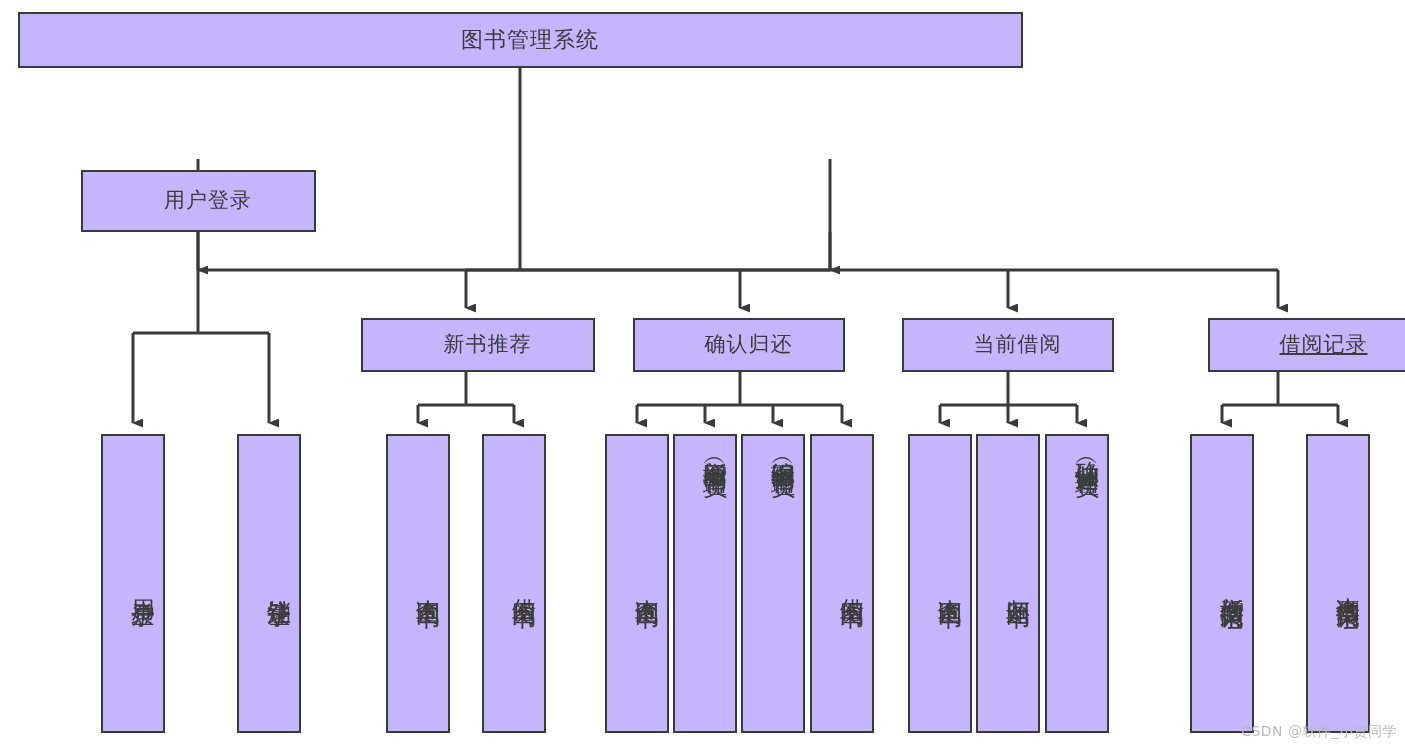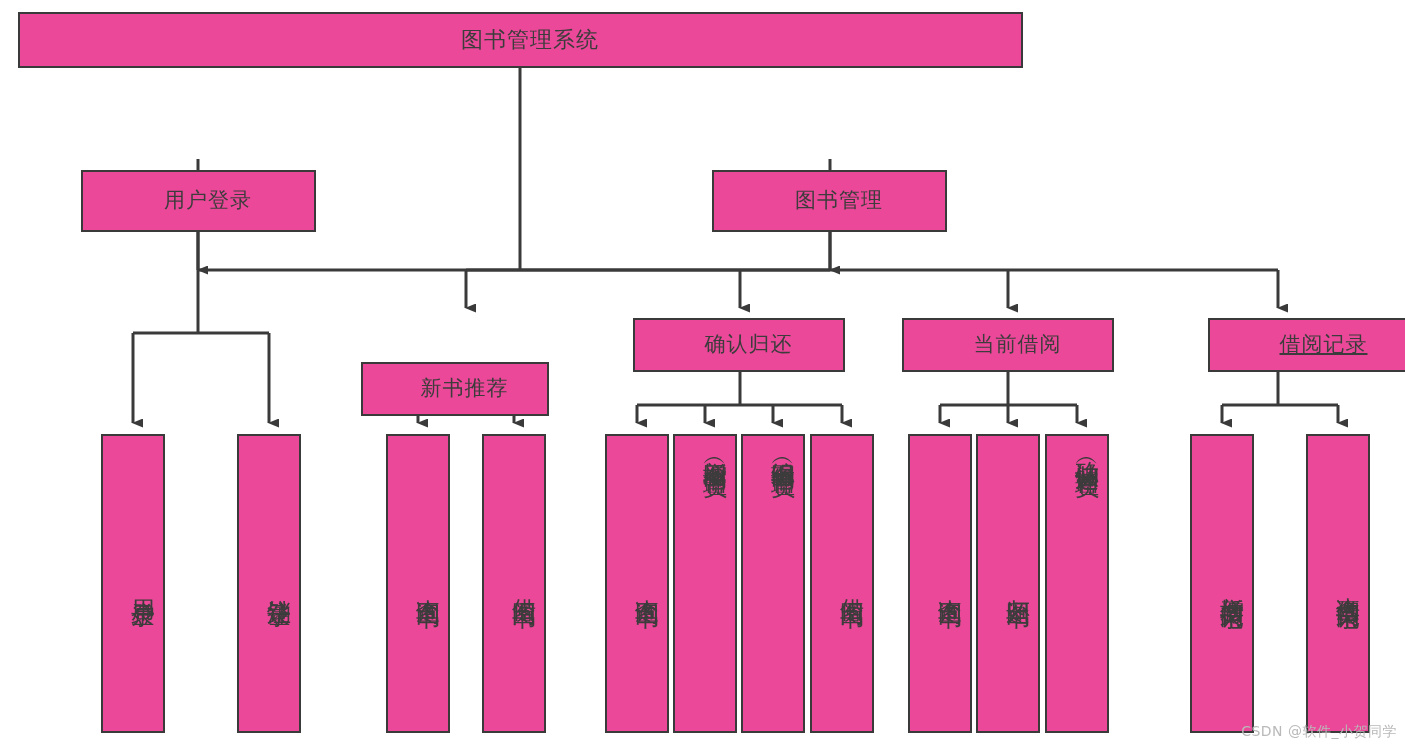--- a/index.html
+++ b/index.html
@@ -22,21 +22,21 @@
     position: absolute;
     left: 0;
     top: 0;
     width: 1405px;
     height: 747px;
     pointer-events: none;
   }
   .node {
     position: absolute;
     box-sizing: border-box;
-    background: #ec4899;
+    background: #c4b5fd;
     border: 2px solid #3a3a3a;
     display: flex;
     align-items: center;
     justify-content: center;
     color: #3c3c3c;
     padding-left: 19px;
   }
   .node-label {
     display: block;
     text-align: center;
@@ -163,25 +163,22 @@
     </g>
   </svg>
 
   <div class="node horiz root" style="left:18px; top:12px; width:1005px; height:56px;">
     <span class="node-label">图书管理系统</span>
   </div>
 
   <div class="node horiz" style="left:81px; top:170px; width:235px; height:62px;">
     <span class="node-label">用户登录</span>
   </div>
-  <div class="node horiz" style="left:712px; top:170px; width:235px; height:62px;">
-    <span class="node-label">图书管理</span>
-  </div>
-
-  <div class="node horiz" style="left:361px; top:318px; width:188px; height:54px;margin-top:44px;">
+
+  <div class="node horiz" style="left:361px; top:318px; width:234px; height:54px;">
     <span class="node-label">新书推荐</span>
   </div>
   <div class="node horiz" style="left:633px; top:318px; width:212px; height:54px;">
     <span class="node-label">确认归还</span>
   </div>
   <div class="node horiz" style="left:902px; top:318px; width:212px; height:54px;">
     <span class="node-label">当前借阅</span>
   </div>
   <div class="node horiz" style="left:1208px; top:318px; width:212px; height:54px;text-decoration:underline;">
     <span class="node-label">借阅记录</span>

